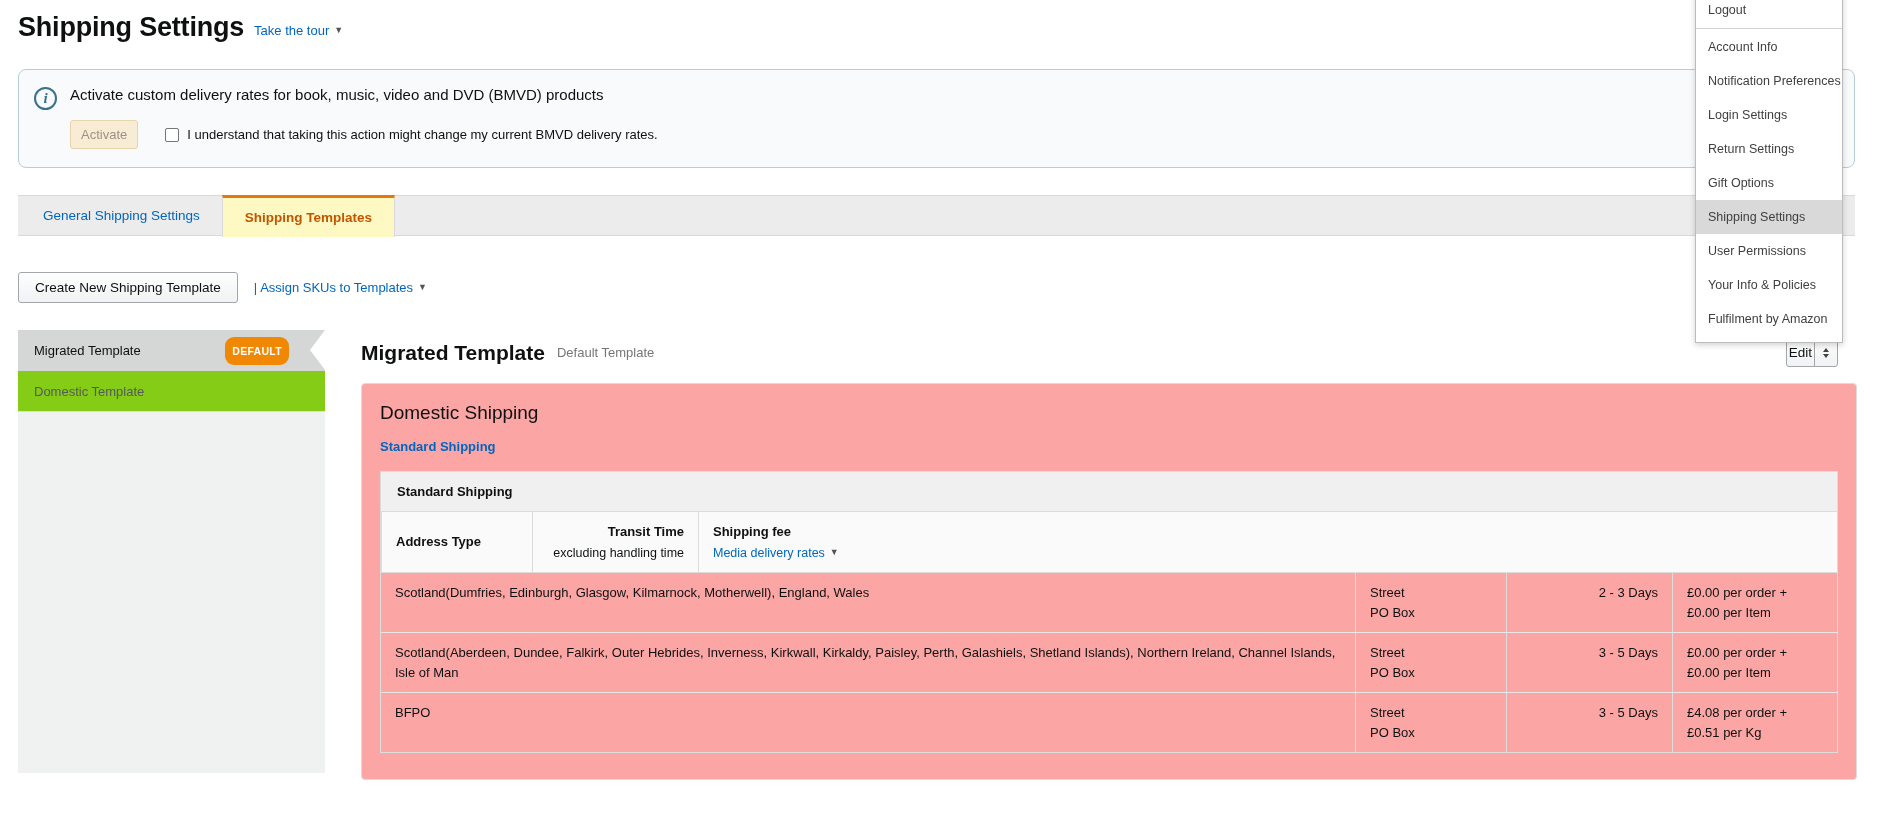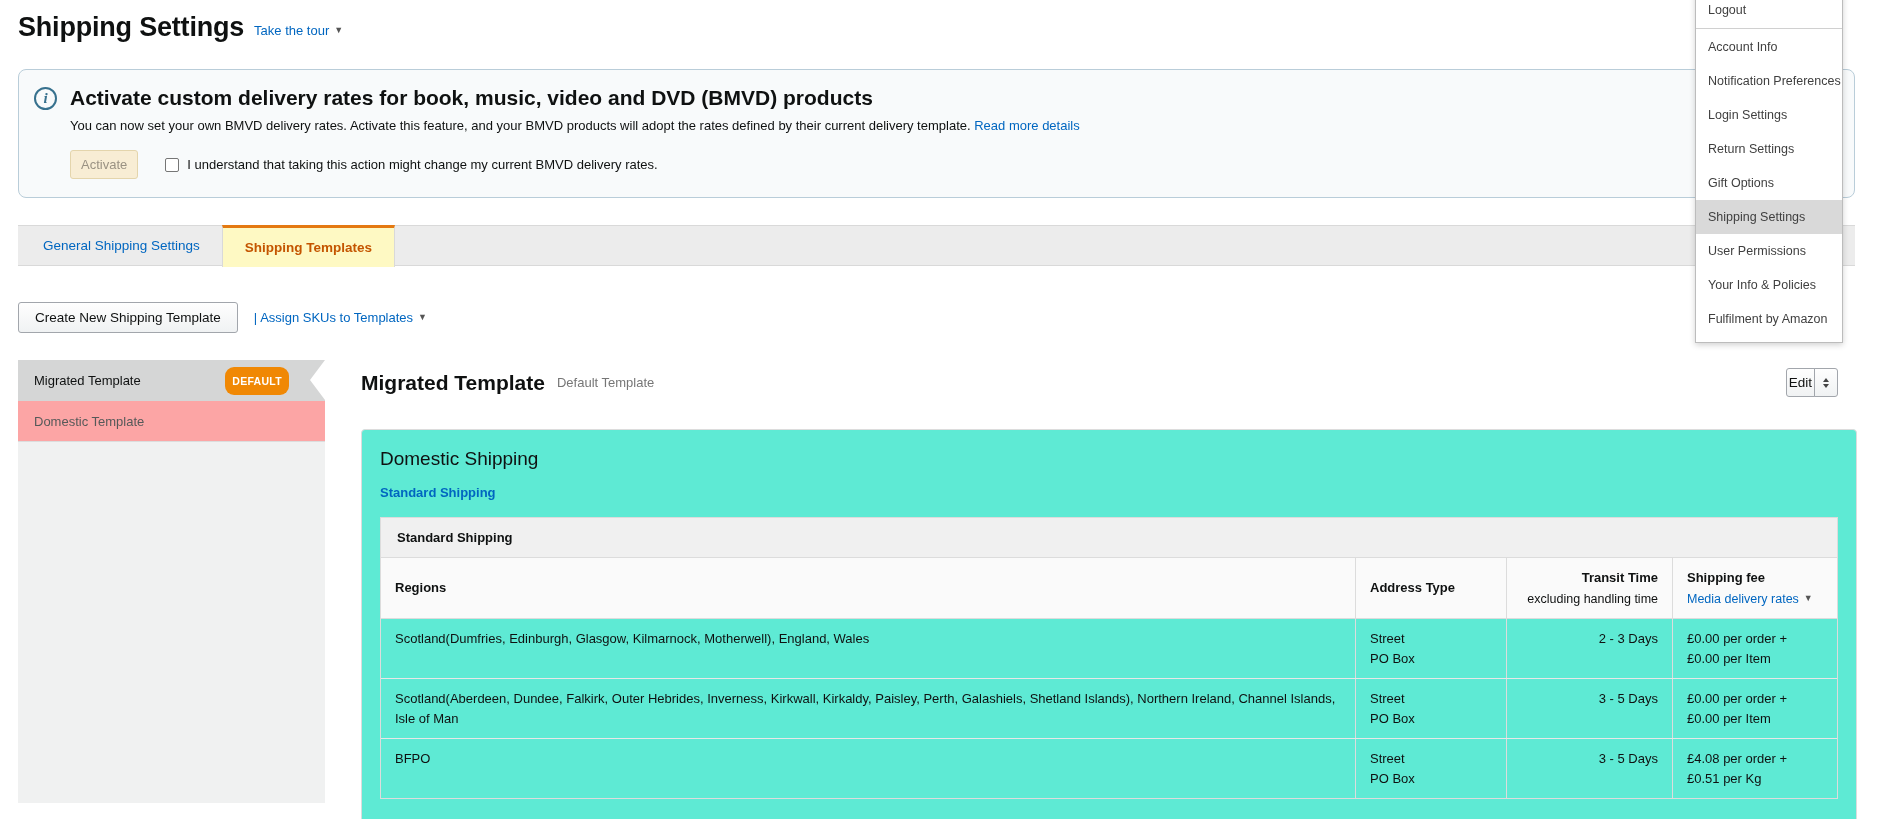--- a/index.html
+++ b/index.html
@@ -22,21 +22,21 @@
     border:1px solid #b9cdd9; border-radius:8px; background:#f8fafb;
     padding:16px 20px 18px 15px; display:flex;
   }
   .info-icon {
     width:23px; height:23px; flex:none; margin-top:1px;
     border:2px solid #37718e; border-radius:50%; color:#37718e;
     font-family:"Liberation Serif", serif; font-style:italic; font-weight:700; font-size:15px;
     display:flex; align-items:center; justify-content:center;
   }
   .banner-body { margin-left:13px; }
-  .banner-title { font-size:21px; font-weight:700; }
+  .banner-title { font-size:15px; font-weight:400; }
   .banner-text { font-size:13px; margin-top:8px; }
   .action-row { margin-top:17px; display:flex; align-items:center; }
   .btn-activate {
     background:#f8edd4; border:1px solid #e4d5ac; border-radius:3px;
     color:#9a9283; font-size:13px; height:29px; padding:0 10px;
     font-family:inherit; cursor:default;
   }
   .checkbox-row { margin-left:27px; display:flex; align-items:center; font-size:13px; }
   .checkbox { width:14px; height:14px; border:1px solid #767676; border-radius:2px; background:#fff; margin-right:8px; flex:none; cursor:pointer; }
 
@@ -64,38 +64,38 @@
 
   
   .content-row { margin:27px 0 0 18px; display:flex; align-items:flex-start; }
   .sidebar { width:307px; min-height:443px; background:#f0f1f1; flex:none; }
   .side-item { height:41px; display:flex; align-items:center; padding:0 16px; font-size:13px; position:relative; cursor:pointer; }
   .side-selected { background:#d5d6d6; }
   .side-selected::after {
     content:""; position:absolute; right:0; top:0; width:0; height:0;
     border-top:20.5px solid transparent; border-bottom:20.5px solid transparent; border-right:15px solid #fff;
   }
-  .side-plain { background:#fca5a5; color:#565959; border-bottom:1px solid #dcdddd; }
+  .side-plain { background:#84cc16; color:#565959; border-bottom:1px solid #dcdddd; }
   .badge {
     margin-left:auto; margin-right:20px; background:#f08804; color:#fff;
     font-size:10.5px; font-weight:700; letter-spacing:.3px; padding:8px 7px; border-radius:9px;
   }
 
   .main { flex:1; margin-left:36px; max-width:1496px; }
   .main-header { display:flex; align-items:center; padding-right:19px; margin-top:8px; }
   .main-title { font-size:21px; font-weight:700; }
   .main-sub { margin-left:12px; font-size:13px; color:#767676; }
   .edit-group { margin-left:auto; display:flex; }
   .btn-edit { height:29px; padding:0 2px; border-radius:3px 0 0 3px; font-size:13.5px; }
   .btn-edit-caret { height:29px; width:24px; border-radius:0 3px 3px 0; margin-left:-1px; padding:0; display:flex; align-items:center; justify-content:center; }
   .spin { display:flex; flex-direction:column; align-items:center; gap:2px; }
   .tri-up { width:0; height:0; border-left:3.5px solid transparent; border-right:3.5px solid transparent; border-bottom:4.5px solid #444; }
   .tri-down { width:0; height:0; border-left:3.5px solid transparent; border-right:3.5px solid transparent; border-top:4.5px solid #444; }
 
-  .card { margin-top:32px; border:1px solid #dcdcdc; border-radius:4px; background:#5eead4; padding:16px 18px 26px; }
+  .card { margin-top:16px; border:1px solid #dcdcdc; border-radius:4px; background:#fca5a5; padding:16px 18px 26px; }
   .card-heading { font-size:19px; font-weight:500; margin-top:2px; }
   .std-link { display:inline-block; margin-top:15px; font-size:13px; font-weight:600; }
 
   .table { margin-top:16px; border:1px solid #dcdcdc; }
   .table-title { background:#f0f0f0; border-bottom:1px solid #dcdcdc; padding:12px 16px; font-size:13px; font-weight:700; }
   .trow { display:flex; }
   .thead { background:#fafafa; border-bottom:1px solid #dcdcdc; }
   .tcell { padding:10px 14px; font-size:13px; line-height:1.5; }
   .c-regions { flex:1; }
   .c-addr   { width:151px; border-left:1px solid #dcdcdc; flex:none; }
@@ -121,24 +121,20 @@
 
 <div class="h1-row">
   <h1 class="page-title">Shipping Settings</h1>
   <span class="tour"><a class="link">Take the tour</a><span class="caret">▼</span></span>
 </div>
 
 <div class="banner">
   <div class="info-icon">i</div>
   <div class="banner-body">
     <div class="banner-title">Activate custom delivery rates for book, music, video and DVD (BMVD) products</div>
-    <div class="banner-text">
-      <span>You can now set your own BMVD delivery rates. Activate this feature, and your BMVD products will adopt the rates defined by their current delivery template.</span>
-      <a class="link">Read more details</a>
-    </div>
     <div class="action-row">
       <button class="btn-activate">Activate</button>
       <div class="checkbox-row">
         <span class="checkbox"></span>
         <span>I understand that taking this action might change my current BMVD delivery rates.</span>
       </div>
     </div>
   </div>
 </div>
 
@@ -180,23 +176,20 @@
     </div>
 
     <div class="card">
       <div class="card-heading">Domestic Shipping</div>
       <a class="link std-link">Standard Shipping</a>
 
       <div class="table">
         <div class="table-title">Standard Shipping</div>
 
         <div class="trow thead">
-          <div class="tcell c-regions">
-            <span class="th-label">Regions</span>
-          </div>
           <div class="tcell c-addr">
             <span class="th-label">Address Type</span>
           </div>
           <div class="tcell c-transit">
             <span class="th-label">Transit Time</span>
             <span class="th-sub">excluding handling time</span>
           </div>
           <div class="tcell c-fee">
             <span class="th-label">Shipping fee</span>
             <span class="th-sub"><a class="link">Media delivery rates</a><span class="caret">▼</span></span>

